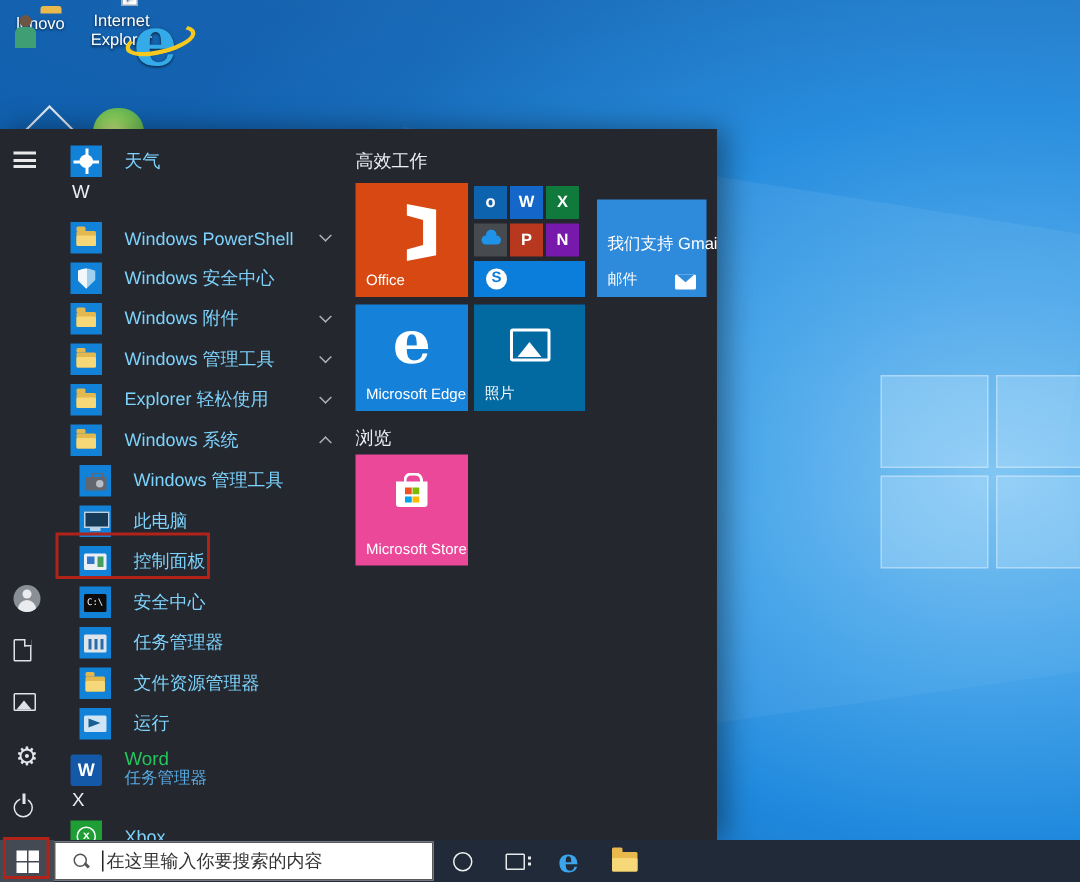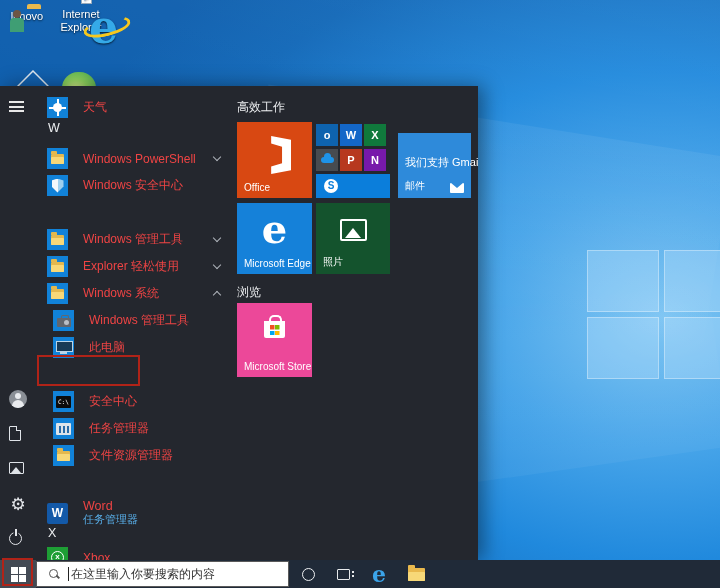--- a/index.html
+++ b/index.html
@@ -60,27 +60,27 @@
   .gear-ic { top:410px; left:8px; width:18px; height:18px; color:#e4e6ea; font-size:17px; line-height:18px; text-align:center; }
   .power-ic { top:446px; left:10px; width:13px; height:13px; border:1.8px solid #e4e6ea; border-radius:50%; }
   .power-ic::before { content:""; position:absolute; left:4.5px; top:-4px; width:2px; height:7px; background:#e4e6ea; box-shadow:0 0 0 1.5px #24272e; }
 
   
   .applist { position:absolute; left:40px; top:0; width:192px; height:100%; }
   .lrow { position:absolute; left:0; width:100%; height:27px; display:flex; align-items:center; }
   .lrow .itile { width:21px; height:21px; min-width:21px; background:#1182d8; margin-left:7px; position:relative;
     display:flex; align-items:center; justify-content:center; }
   .lrow.sub .itile { margin-left:13px; }
-  .lrow .lbl { margin-left:15px; color:#ef4444; font-size:12px; white-space:nowrap; }
+  .lrow .lbl { margin-left:15px; color:#7dd3fc; font-size:12px; white-space:nowrap; }
   .lrow .chev { position:absolute; right:12px; width:6px; height:6px; border-right:1.6px solid #aeb3ba; border-bottom:1.6px solid #aeb3ba; }
   .chev.down { transform:rotate(45deg); margin-top:-3px; }
   .chev.up { transform:rotate(-135deg); margin-top:3px; }
   .lhdr { position:absolute; left:8px; color:#eceef0; font-size:12.5px; }
   .word-lines { margin-left:15px; line-height:13px; }
-  .word-lines .l1 { color:#ef4444; font-size:12.5px; display:block; }
+  .word-lines .l1 { color:#22c55e; font-size:12.5px; display:block; }
   .word-lines .l2 { color:#57abe4; font-size:11px; display:block; }
 
   
   .g-sun { position:relative; width:9px; height:9px; border-radius:50%; background:#fff; }
   .g-sun::before { content:""; position:absolute; left:-4px; top:3.5px; width:17px; height:2px; background:#fff; }
   .g-sun::after { content:""; position:absolute; left:3.5px; top:-4px; width:2px; height:17px; background:#fff; }
   .g-folder { position:relative; width:13px; height:10px; background:#e3b84e; border-radius:1px; }
   .g-folder::before { content:""; position:absolute; left:0; top:-2.5px; width:6px; height:3px; background:#e3b84e; border-radius:1px 1px 0 0; }
   .g-folder::after { content:""; position:absolute; left:0; bottom:0; width:13px; height:7px; background:#f7d878; border-radius:1px; }
   .g-shield { width:12px; height:14px; background:linear-gradient(90deg,#f2f7fb 50%,#9fd0ef 50%);
@@ -124,21 +124,21 @@
   .st-ppt { left:24px; top:27px; background:#b7381e; }
   .st-onenote { left:48px; top:27px; background:#7719aa; }
   .st-skype { left:0; top:52px; width:74px; height:24px; background:#0b7edb; justify-content:flex-start; padding-left:8px; }
   .skype-ball { width:14px; height:14px; border-radius:50%; background:#fff; color:#0b7edb; font-size:10px; font-weight:bold; line-height:14px; text-align:center; }
   .t-mail { left:398px; top:47px; width:73px; height:65px; background:#2e8ada; }
   .mail-headline { position:absolute; left:7px; top:22px; font-size:11px; white-space:nowrap; }
   .mail-env { position:absolute; right:7px; bottom:5px; width:14px; height:10px; background:#fff; border-radius:1px; }
   .mail-env::before { content:""; position:absolute; left:0; top:0; width:0; height:0; border-left:7px solid transparent; border-right:7px solid transparent; border-top:6px solid #2e8ada; transform:scale(.85); transform-origin:top; }
   .t-edge { left:237px; top:117px; width:75px; height:71px; background:#1581d9; }
   .edge-e { position:absolute; left:0; right:0; top:2px; text-align:center; font-size:40px; font-weight:bold; color:#fff; font-family:"DejaVu Serif",serif; }
-  .t-photos { left:316px; top:117px; width:74px; height:71px; background:#14532d; }
+  .t-photos { left:316px; top:117px; width:74px; height:71px; background:#0369a1; }
   .photos-glyph { position:absolute; left:24px; top:16px; width:27px; height:22px; border:2px solid #fff; border-radius:2px; }
   .photos-glyph::before { content:""; position:absolute; left:3px; bottom:1px; width:0; height:0; border-left:8px solid transparent; border-right:8px solid transparent; border-bottom:10px solid #fff; }
   .t-store { left:237px; top:217px; width:75px; height:74px; background:#ec4899; }
   .store-bag { position:absolute; left:27px; top:18px; width:21px; height:17px; background:#fff; border-radius:0 0 2px 2px; }
   .store-bag::before { content:""; position:absolute; left:5px; top:-6px; width:9px; height:8px; border:2px solid #fff; border-bottom:none; border-radius:5px 5px 0 0; }
   .store-bag::after { content:""; position:absolute; left:5.5px; top:4px; width:10px; height:10px;
     background:
       linear-gradient(#f25022,#f25022) 0 0/4.5px 4.5px no-repeat,
       linear-gradient(#7fba00,#7fba00) 5.5px 0/4.5px 4.5px no-repeat,
       linear-gradient(#00a4ef,#00a4ef) 0 5.5px/4.5px 4.5px no-repeat,
@@ -229,20 +229,27 @@
         <span class="chev down"></span>
       </div>
 
       <div class="lrow" style="top:86px">
         <span class="itile">
             <span class="g-shield"></span>
           </span>
         <span class="lbl">Windows 安全中心</span>
       </div>
 
+      <div class="lrow" style="top:113px">
+        <span class="itile">
+            <span class="g-folder"></span>
+          </span>
+        <span class="lbl">Windows 附件</span>
+        <span class="chev down"></span>
+      </div>
 
       <div class="lrow" style="top:140px">
         <span class="itile">
             <span class="g-folder"></span>
           </span>
         <span class="lbl">Windows 管理工具</span>
         <span class="chev down"></span>
       </div>
 
       <div class="lrow" style="top:167px">
@@ -268,20 +275,26 @@
         <span class="lbl">Windows 管理工具</span>
       </div>
 
       <div class="lrow sub" style="top:248px">
         <span class="itile">
             <span class="g-pc"></span>
           </span>
         <span class="lbl">此电脑</span>
       </div>
 
+      <div class="lrow sub" style="top:275px">
+        <span class="itile">
+            <span class="g-cpanel"></span>
+          </span>
+        <span class="lbl">控制面板</span>
+      </div>
 
       <div class="lrow sub" style="top:302px">
         <span class="itile">
             <span class="g-cmd">C:\</span>
           </span>
         <span class="lbl">安全中心</span>
       </div>
 
       <div class="lrow sub" style="top:329px">
         <span class="itile">
@@ -290,20 +303,26 @@
         <span class="lbl">任务管理器</span>
       </div>
 
       <div class="lrow sub" style="top:356px">
         <span class="itile">
             <span class="g-folder"></span>
           </span>
         <span class="lbl">文件资源管理器</span>
       </div>
 
+      <div class="lrow sub" style="top:383px">
+        <span class="itile">
+            <span class="g-run"></span>
+          </span>
+        <span class="lbl">运行</span>
+      </div>
 
       <div class="lrow" style="top:410px; height:34px">
         <span class="itile word-tile">W</span>
         <span class="word-lines">
           <span class="l1">Word</span>
           <span class="l2">任务管理器</span>
         </span>
       </div>
 
       <div class="lhdr" style="top:440px">X</div>

